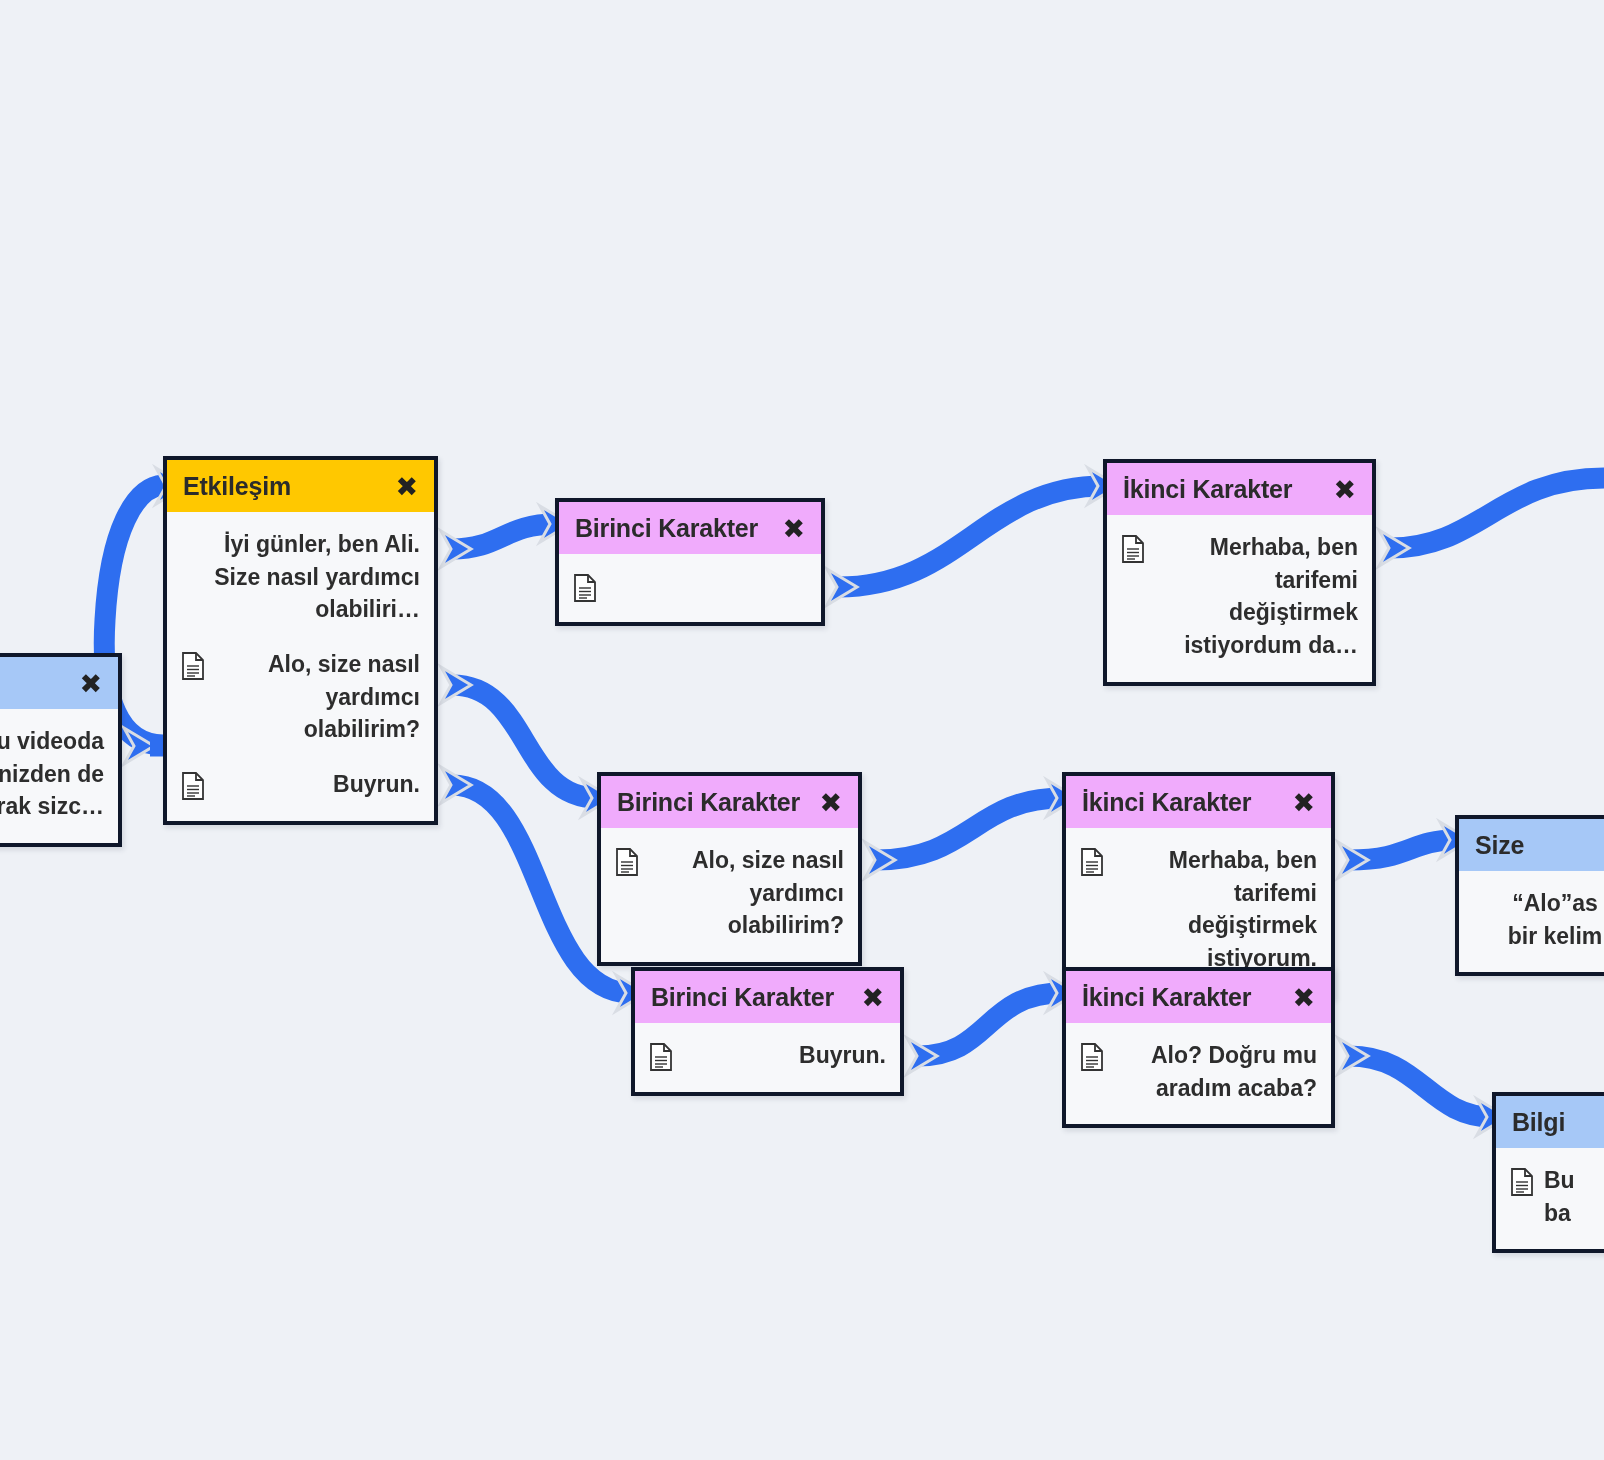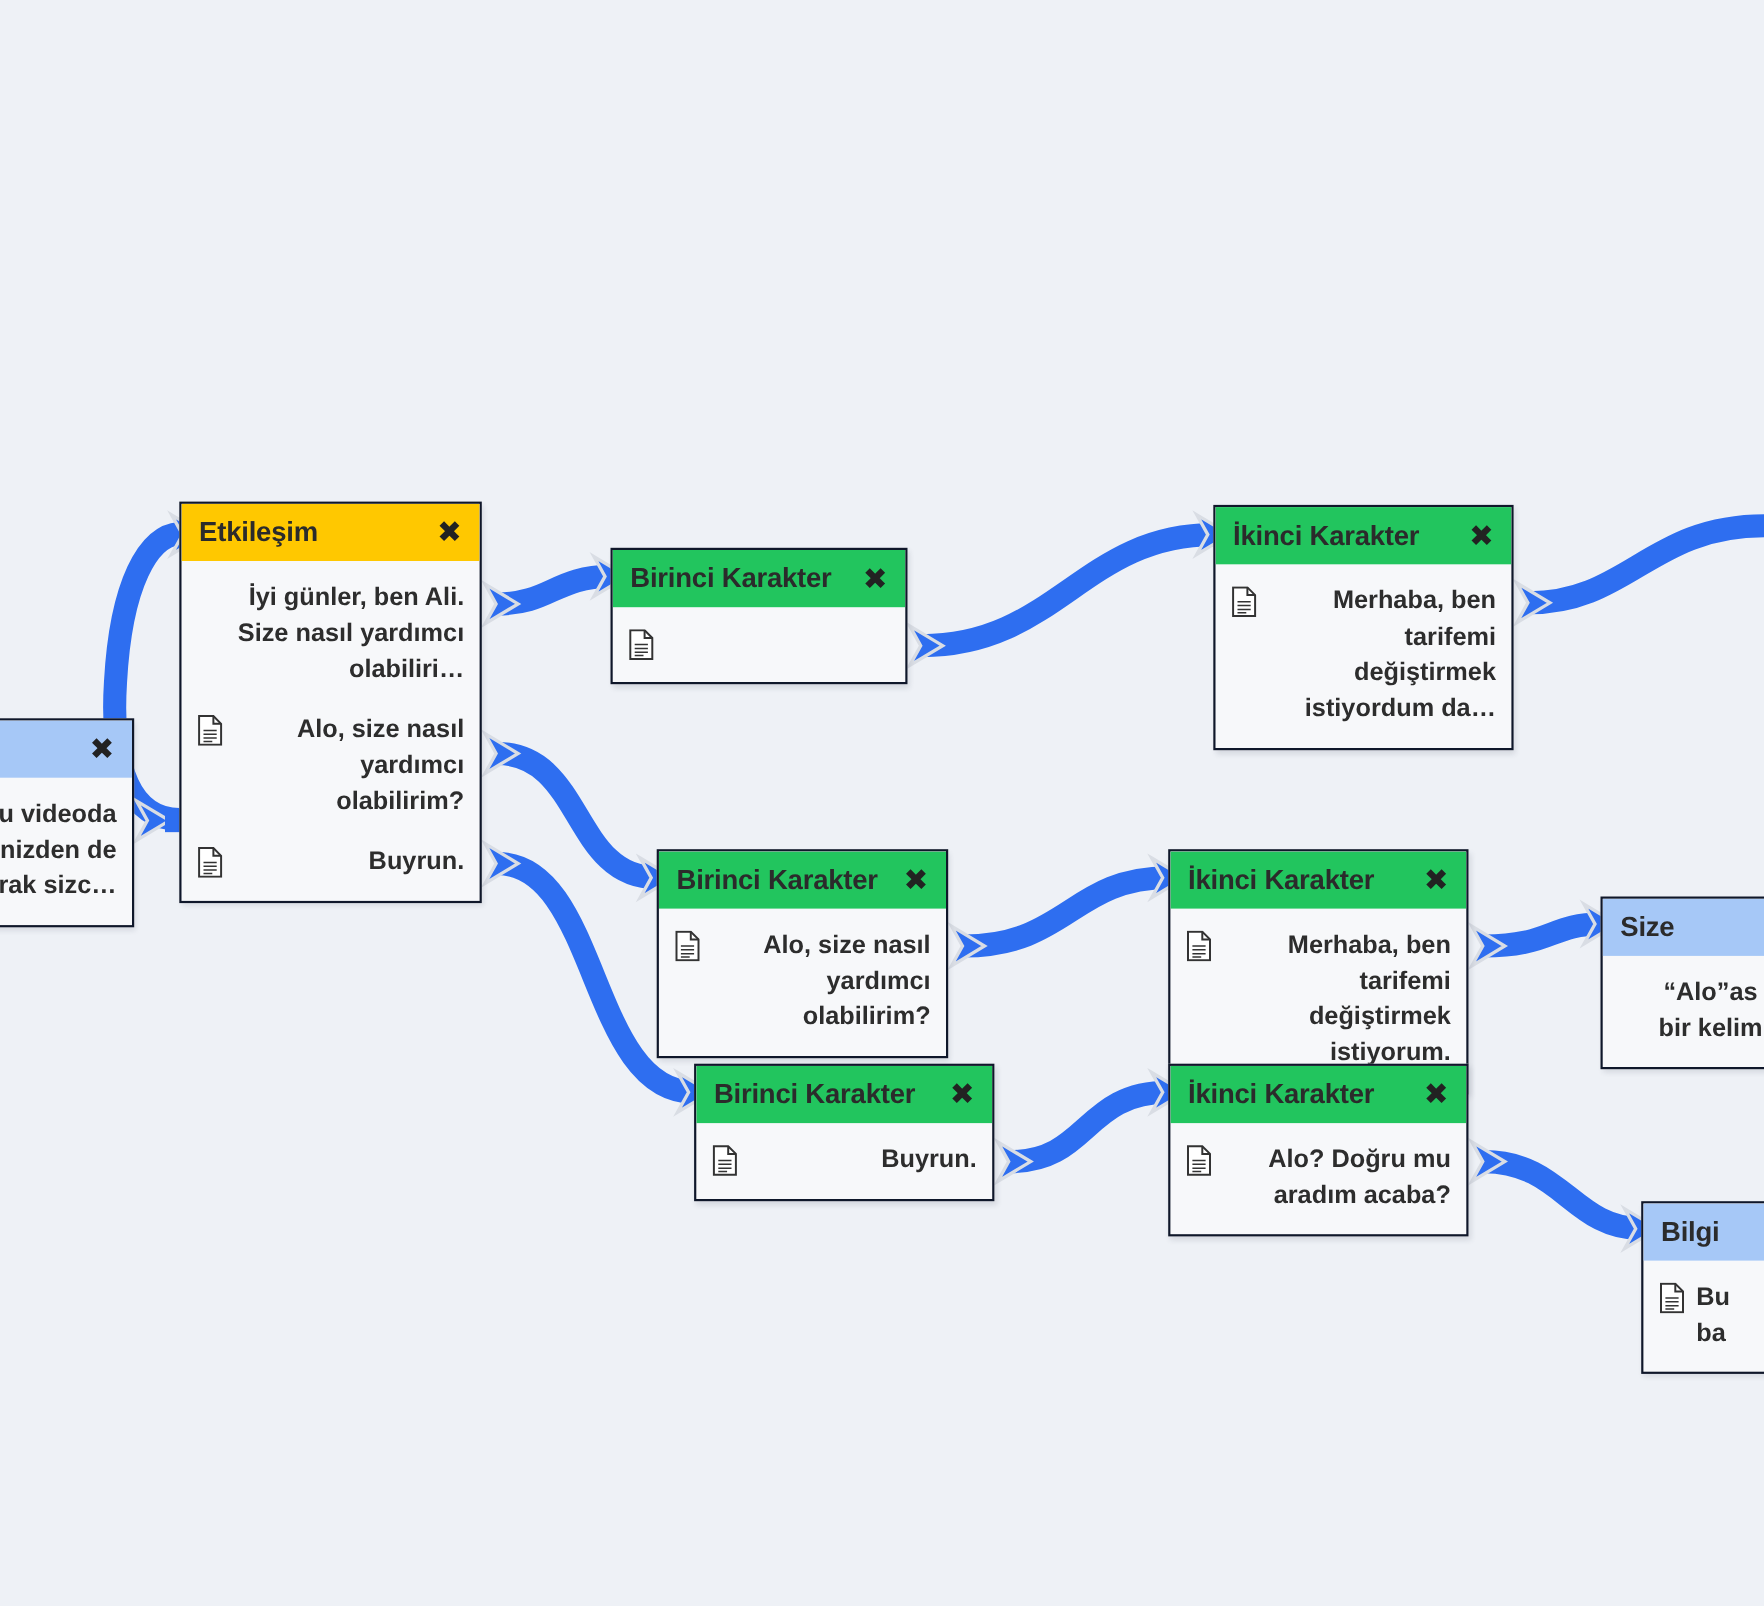--- a/index.html
+++ b/index.html
@@ -30,35 +30,35 @@
     position: absolute;
     left: 0;
     top: 0;
     width: 1604px;
     height: 1460px;
   }
 
   .node {
     position: absolute;
     background: #f7f8fa;
-    border: 2px solid #0f172a;
+    border: 4px solid #0f172a;
     box-shadow: 2px 3px 5px rgba(40,50,70,0.13);
     box-sizing: border-box;
     overflow: hidden;
   }
   .node-header {
     display: flex;
     align-items: center;
     justify-content: space-between;
     padding: 0 16px;
     height: 52px;
     box-sizing: border-box;
   }
   .node-header.gold   { background: #ffc800; }
-  .node-header.yellow { background: #22c55e; padding-left: 16px; }
+  .node-header.yellow { background: #f0abfc; padding-left: 16px; }
   .node-header.blue   { background: #a6c8f7; }
 
   .node-title {
     font-size: 25px;
     font-weight: bold;
     color: #2b2b2b;
     letter-spacing: -0.2px;
     white-space: nowrap;
   }
   .close-icon {

